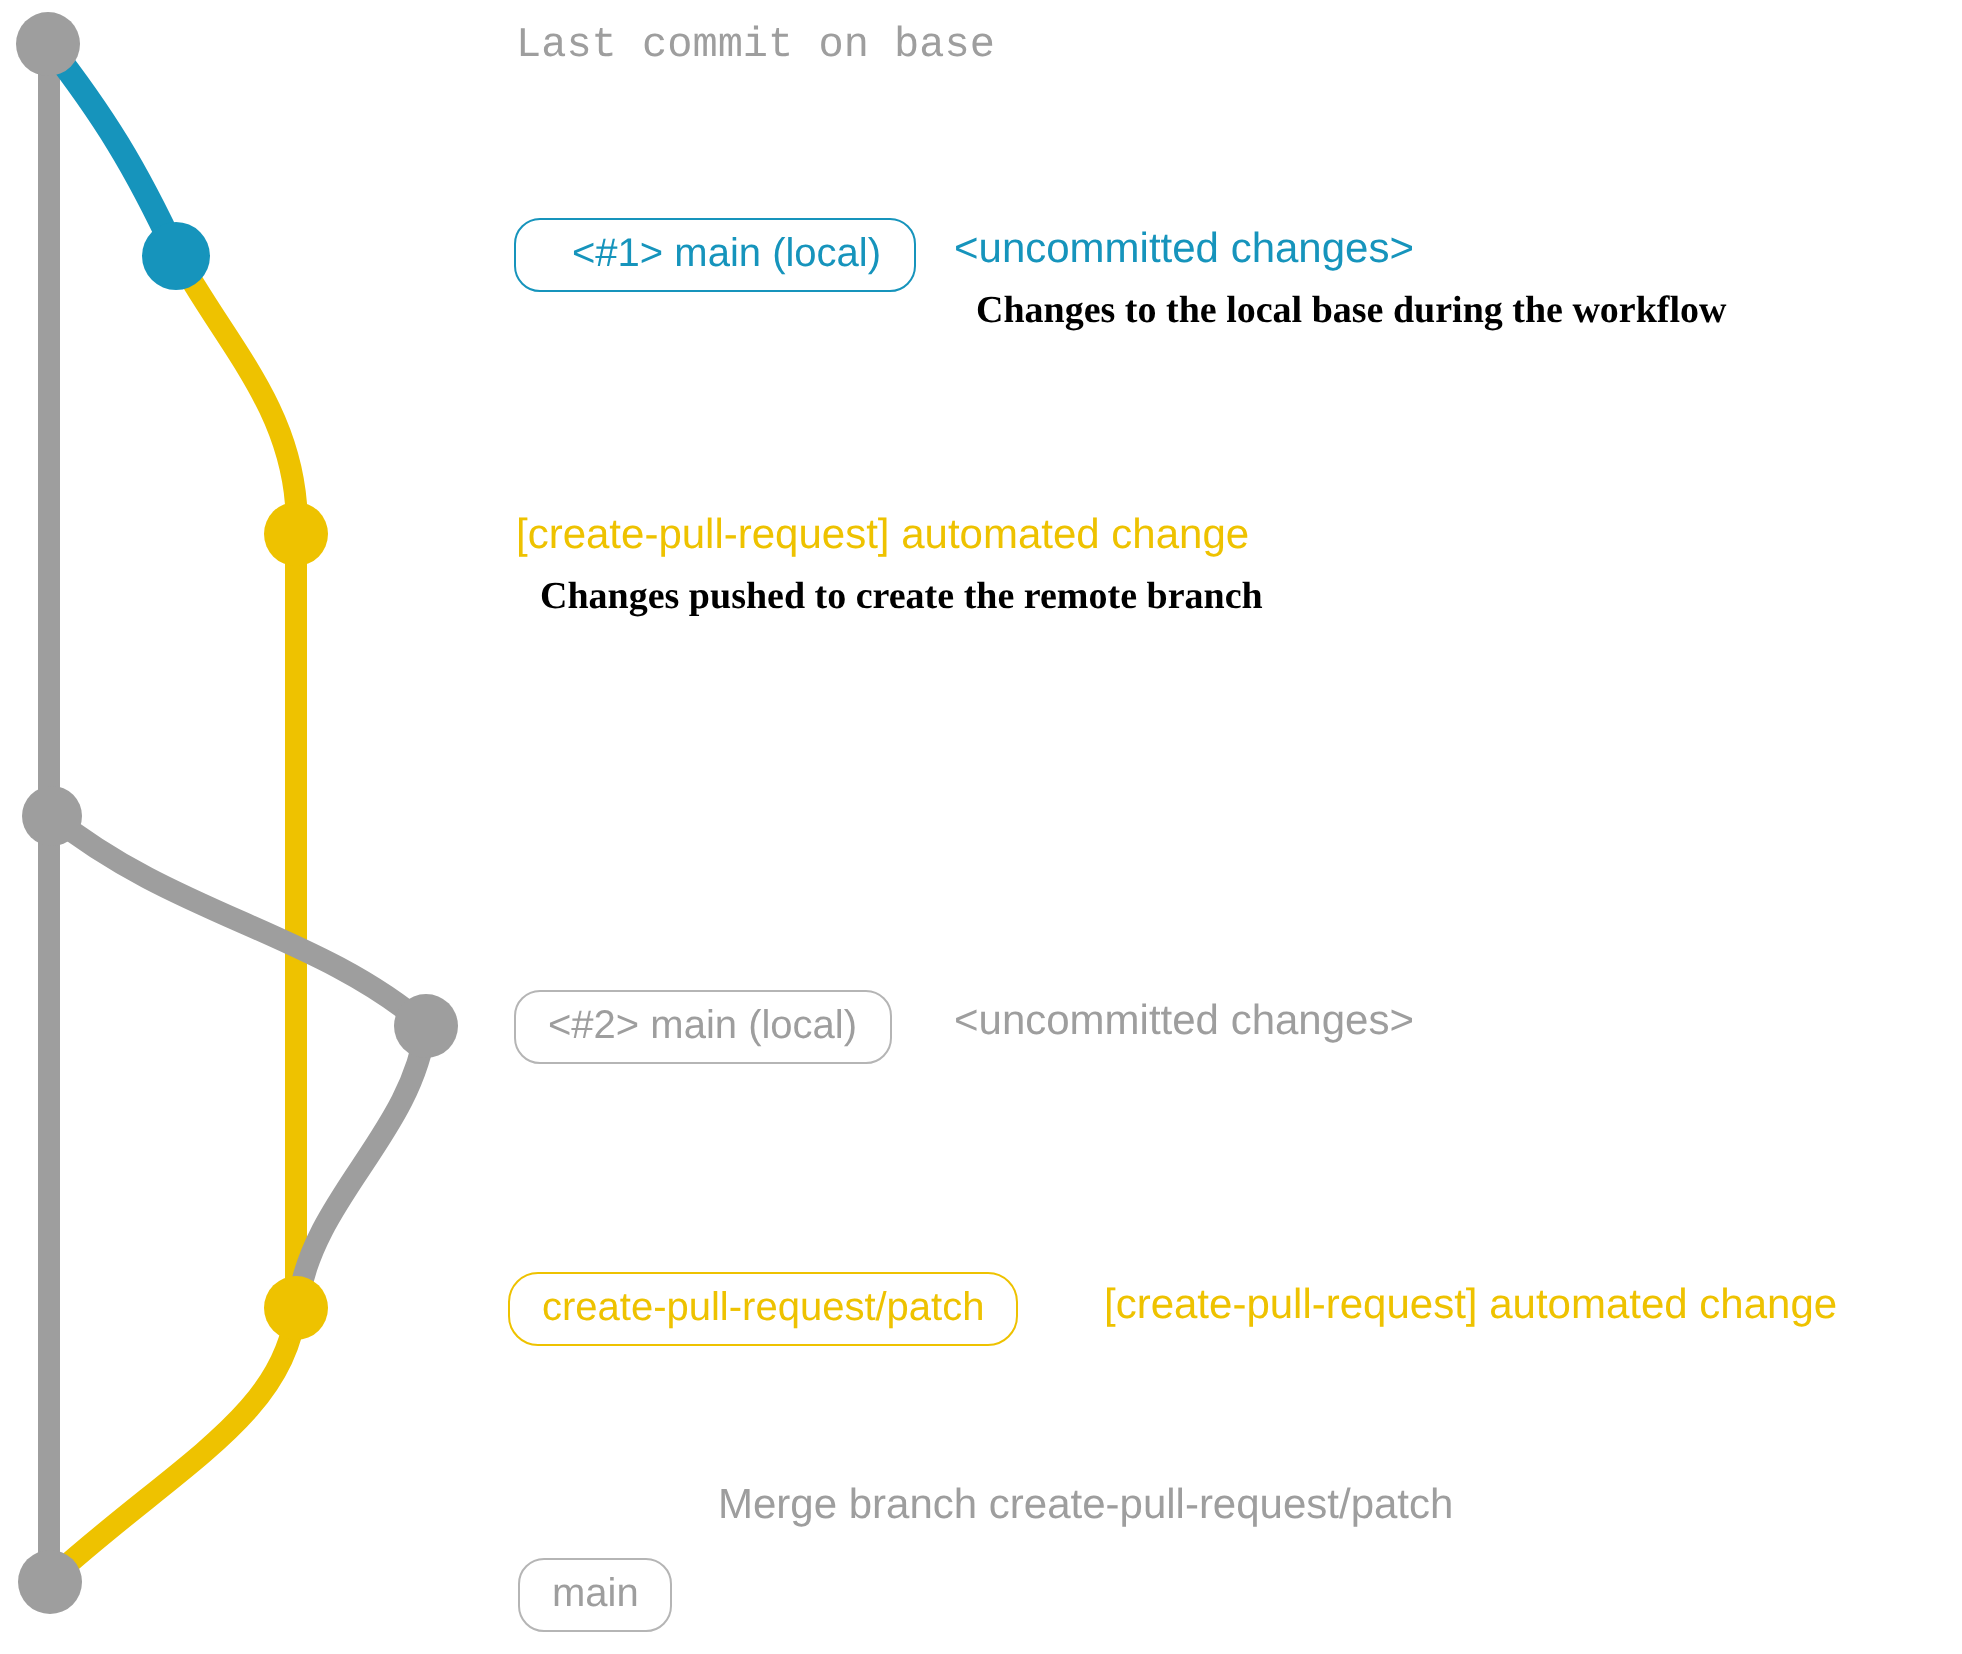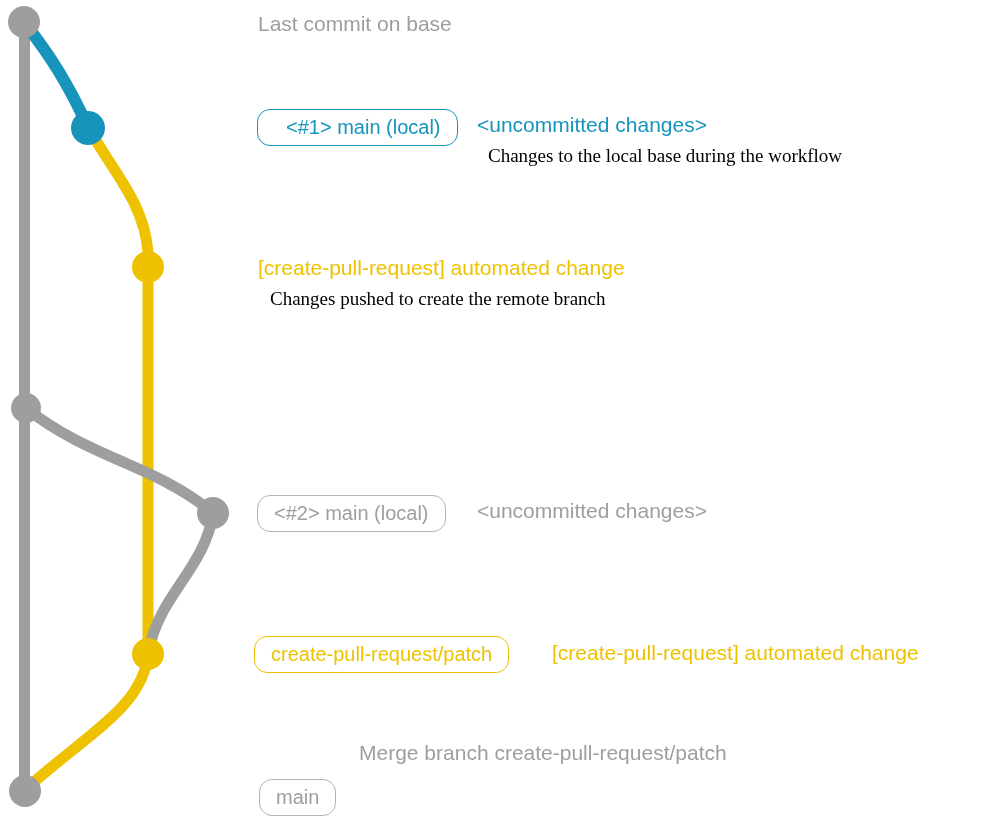--- a/index.html
+++ b/index.html
@@ -31,35 +31,36 @@
     color:var(--gray);
   }
   .title-sans{font-size:21px;}
   .t-blue{color:var(--blue);}
   .t-gray{color:var(--gray);}
   .t-yellow{color:var(--yellow);}
   .serif{
     font-family:"Liberation Serif",serif;
     font-size:19px;
     color:var(--serif_text);
+    font-weight:bold;
   }
   .badge{
     display:inline-flex;
     align-items:center;
     justify-content:center;
     height:37px;
     padding:0 16px;
     border:1.5px solid;
     border-radius:13px;
     font-size:20px;
     background:#ffffff;
   }
   .badge-blue{border-color:var(--blue);color:var(--blue);}
   .badge-gray{border-color:var(--box_gray_border);color:var(--gray);}
-  .badge-yellow{border-color:var(--yellow);color:var(--yellow);}
+  .badge-yellow{border-color:var(--yellow);color:var(--yellow);border-radius:15px;}
 </style>
 </head>
 <body>
 
 <div class="stage">
 
   <svg class="graph-svg" width="981" height="827" viewBox="0 0 981 827">
 
     <path d="M24.5 22 L24.5 791" fill="none" stroke-width="11" class="stroke-gray"></path>
 
@@ -75,21 +76,21 @@
 
     <circle cx="24" cy="22" r="16" class="fill-gray"></circle>
     <circle cx="88" cy="128" r="17" class="fill-blue"></circle>
     <circle cx="148" cy="267" r="16" class="fill-yellow"></circle>
     <circle cx="26" cy="408" r="15" class="fill-gray"></circle>
     <circle cx="213" cy="513" r="16" class="fill-gray"></circle>
     <circle cx="148" cy="654" r="16" class="fill-yellow"></circle>
     <circle cx="25" cy="791" r="16" class="fill-gray"></circle>
   </svg>
 
-  <div class="abs note" style="left:258px;top:12px;">Last commit on base</div>
+  <div class="abs note" style="left:258px;top:12px;font-family:Liberation Mono, monospace;">Last commit on base</div>
 
   <div class="abs badge badge-blue" style="left:257px;top:109px;padding-left:28px;">&lt;#1&gt; main (local)</div>
   <div class="abs title-sans t-blue" style="left:477px;top:113px;">&lt;uncommitted changes&gt;</div>
   <div class="abs serif" style="left:488px;top:145px;">Changes to the local base during the workflow</div>
 
   <div class="abs title-sans t-yellow" style="left:258px;top:256px;">[create-pull-request] automated change</div>
   <div class="abs serif" style="left:270px;top:288px;">Changes pushed to create the remote branch</div>
 
 
   <div class="abs badge badge-gray" style="left:257px;top:495px;">&lt;#2&gt; main (local)</div>

